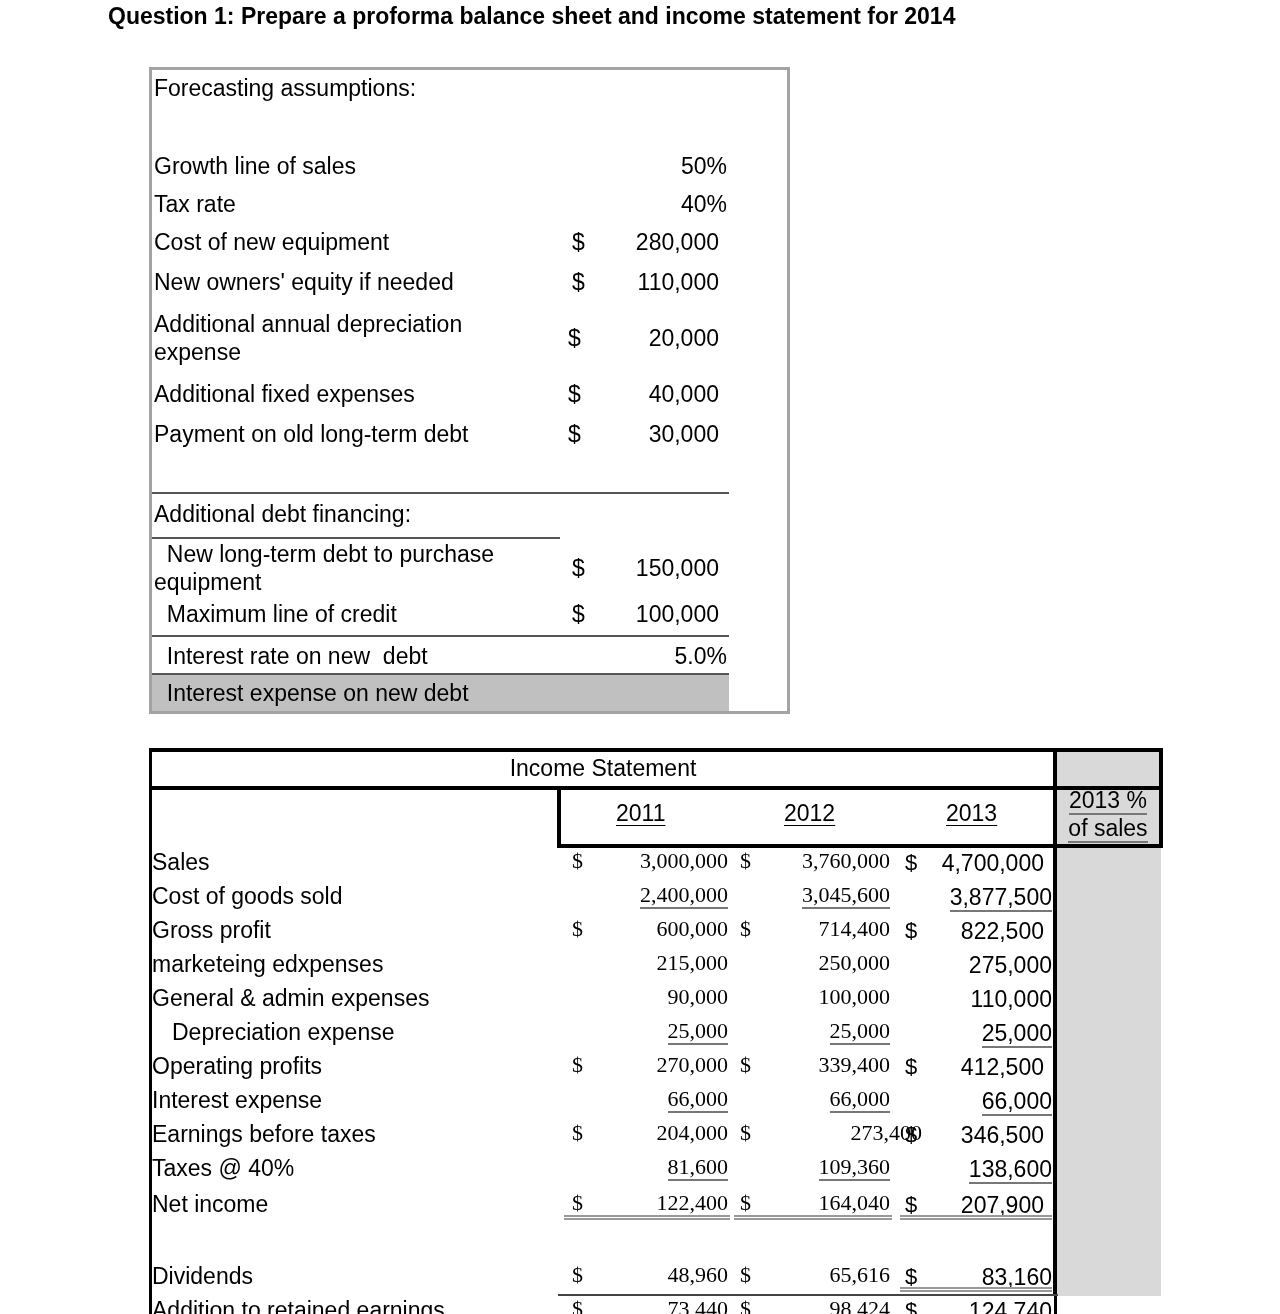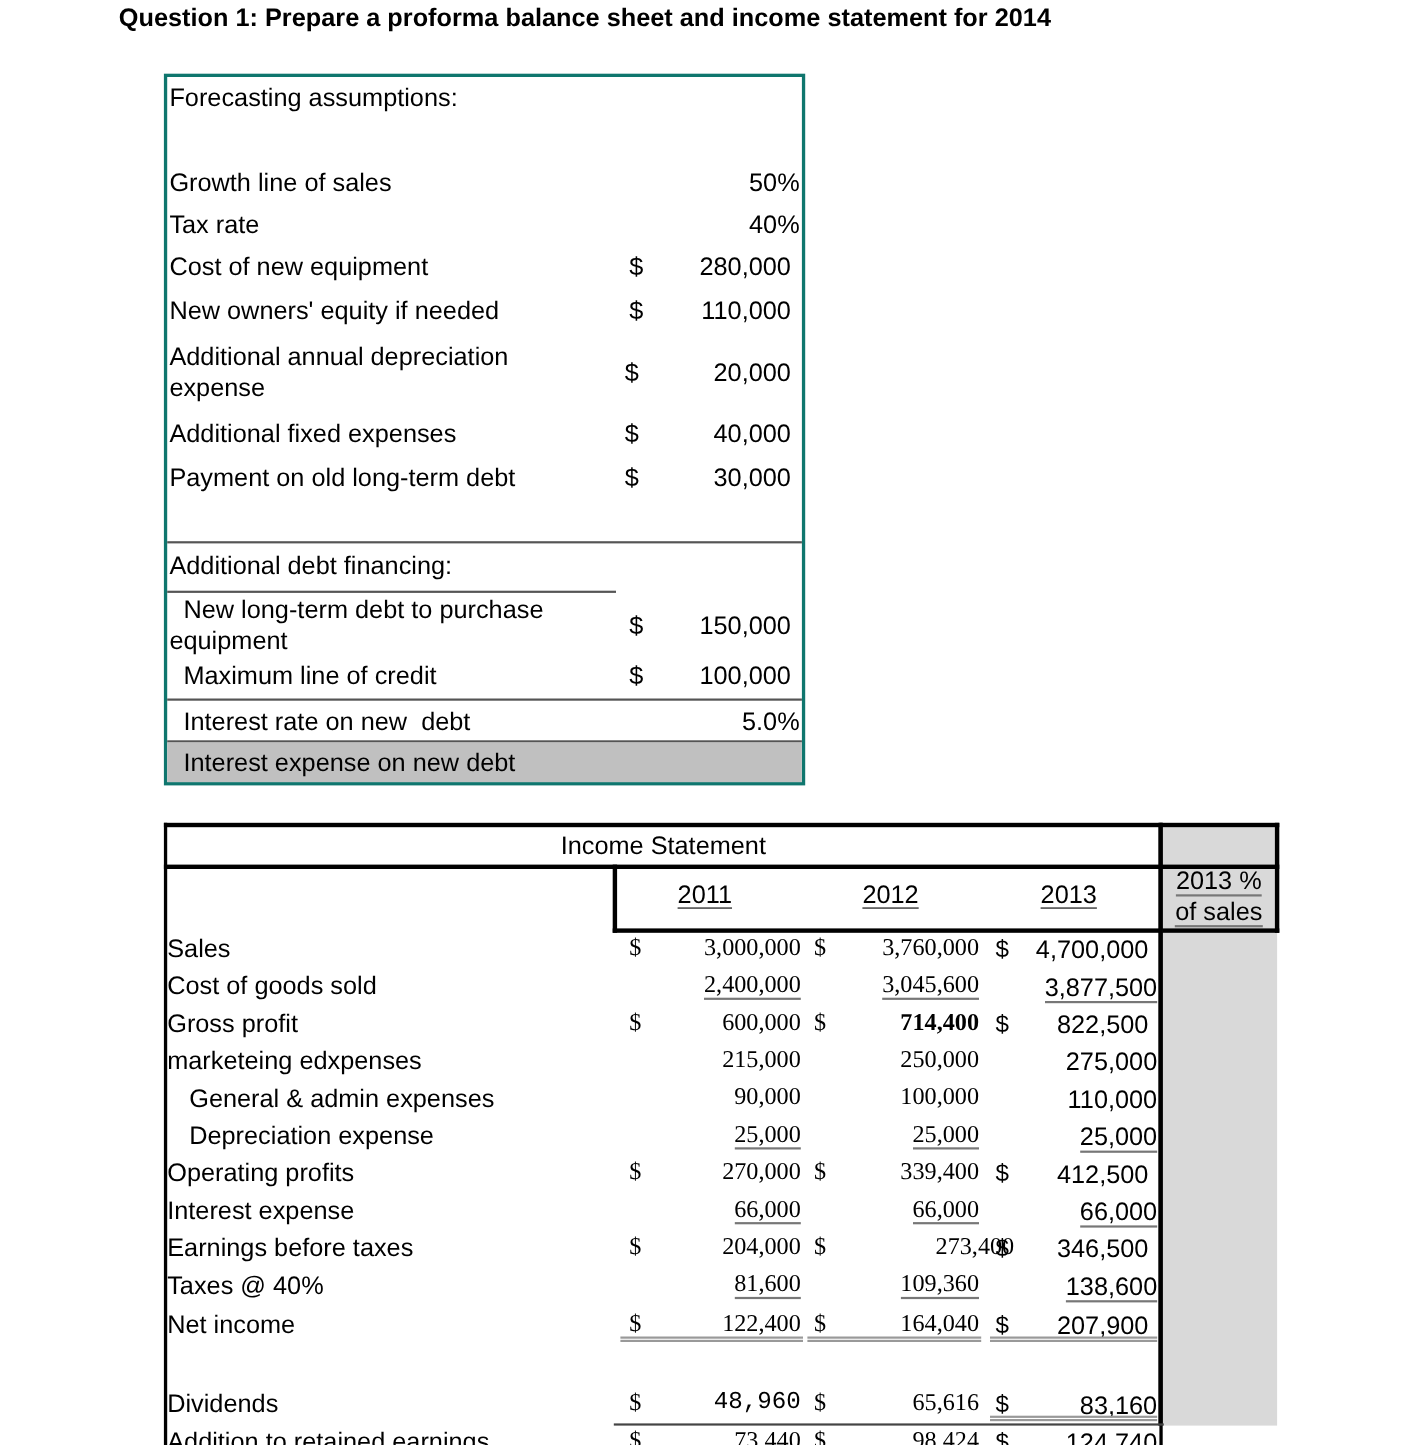--- a/index.html
+++ b/index.html
@@ -6,22 +6,22 @@
   html, body { width: 1280px; height: 1314px; overflow: hidden; background: #ffffff; }
   body { position: relative; font-family: "Liberation Sans", sans-serif; color: #000; }
 
   .title {
     position: absolute; left: 108px; top: 3px;
     font-size: 23px; font-weight: bold; white-space: nowrap;
   }
 
   
   .assump {
-    position: absolute; left: 149px; top: 67px; width: 583px; height: 647px;
-    border: 3px solid #0f766e; border-top-width: 3px;
+    position: absolute; left: 149px; top: 67px; width: 641px; height: 647px;
+    border: 3px solid #a3a3a3; border-top-width: 3px;
   }
   .assump .row { position: absolute; left: 0; width: 577px; font-size: 23px; }
   .assump .lbl { position: absolute; left: 2px; line-height: 28px; }
   .assump .cur { position: absolute; left: 416px; }
   .assump .val { position: absolute; right: 10px; text-align: right; }
   .assump .pct { position: absolute; right: 2px; text-align: right; }
   .assump .sep { position: absolute; left: 0; width: 577px; height: 2px; background: #555; }
   .assump .shaded { position: absolute; left: 0; width: 577px; background: #c0c0c0; text-align: center; }
 
   
@@ -175,32 +175,32 @@
       <span class="is-lbl" style="top: 883px;">Cost of goods sold</span>
       <span class="cell-num serif" style="left: 588px; width: 140px; top: 882px;"><span class="ul-single">2,400,000</span></span>
       <span class="cell-num serif" style="left: 750px; width: 140px; top: 882px;"><span class="ul-single">3,045,600</span></span>
       <span class="cell-num" style="left: 912px; width: 140px; top: 884px;"><span class="ul-single">3,877,500</span></span>
     </div>
     <div>
       <span class="is-lbl" style="top: 917px;">Gross profit</span>
       <span class="cell-dollar serif" style="left: 572px; top: 916px;">$</span>
       <span class="cell-num serif" style="left: 588px; width: 140px; top: 916px;">600,000</span>
       <span class="cell-dollar serif" style="left: 740px; top: 916px;">$</span>
-      <span class="cell-num serif" style="left: 750px; width: 140px; top: 916px; font-weight: bold;">714,400</span>
+      <span class="cell-num serif" style="left: 750px; width: 140px; top: 916px;">714,400</span>
       <span class="cell-dollar" style="left: 905px; top: 918px;">$</span>
       <span class="cell-num" style="left: 904px; width: 140px; top: 918px;">822,500</span>
     </div>
     <div>
       <span class="is-lbl" style="top: 951px;">marketeing edxpenses</span>
       <span class="cell-num serif" style="left: 588px; width: 140px; top: 950px;">215,000</span>
       <span class="cell-num serif" style="left: 750px; width: 140px; top: 950px;">250,000</span>
       <span class="cell-num" style="left: 912px; width: 140px; top: 952px;">275,000</span>
     </div>
     <div>
-      <span class="is-lbl" style="top: 985px; padding-left: 20px;">General &amp; admin expenses</span>
+      <span class="is-lbl" style="top: 985px;">General &amp; admin expenses</span>
       <span class="cell-num serif" style="left: 588px; width: 140px; top: 984px;">90,000</span>
       <span class="cell-num serif" style="left: 750px; width: 140px; top: 984px;">100,000</span>
       <span class="cell-num" style="left: 912px; width: 140px; top: 986px;">110,000</span>
     </div>
     <div>
       <span class="is-lbl" style="top: 1019px; margin-left: 20px;">Depreciation expense</span>
       <span class="cell-num serif" style="left: 588px; width: 140px; top: 1018px;"><span class="ul-single">25,000</span></span>
       <span class="cell-num serif" style="left: 750px; width: 140px; top: 1018px;"><span class="ul-single">25,000</span></span>
       <span class="cell-num" style="left: 912px; width: 140px; top: 1020px;"><span class="ul-single">25,000</span></span>
     </div>
@@ -239,21 +239,21 @@
       <span class="cell-dollar serif" style="left: 572px; top: 1190px;">$</span>
       <span class="cell-num serif" style="left: 588px; width: 140px; top: 1190px;">122,400</span>
       <span class="cell-dollar serif" style="left: 740px; top: 1190px;">$</span>
       <span class="cell-num serif" style="left: 750px; width: 140px; top: 1190px;">164,040</span>
       <span class="cell-dollar" style="left: 905px; top: 1192px;">$</span>
       <span class="cell-num" style="left: 904px; width: 140px; top: 1192px;">207,900</span>
     </div>
     <div>
       <span class="is-lbl" style="top: 1263px;">Dividends</span>
       <span class="cell-dollar serif" style="left: 572px; top: 1262px;">$</span>
-      <span class="cell-num serif" style="left: 588px; width: 140px; top: 1262px; font-family: Liberation Mono, monospace;">48,960</span>
+      <span class="cell-num serif" style="left: 588px; width: 140px; top: 1262px;">48,960</span>
       <span class="cell-dollar serif" style="left: 740px; top: 1262px;">$</span>
       <span class="cell-num serif" style="left: 750px; width: 140px; top: 1262px;">65,616</span>
       <span class="cell-dollar" style="left: 905px; top: 1264px;">$</span>
       <span class="cell-num" style="left: 912px; width: 140px; top: 1264px;">83,160</span>
     </div>
     <div>
       <span class="is-lbl" style="top: 1297px;">Addition to retained earnings</span>
       <span class="cell-dollar serif" style="left: 572px; top: 1296px;">$</span>
       <span class="cell-num serif" style="left: 588px; width: 140px; top: 1296px;">73,440</span>
       <span class="cell-dollar serif" style="left: 740px; top: 1296px;">$</span>

